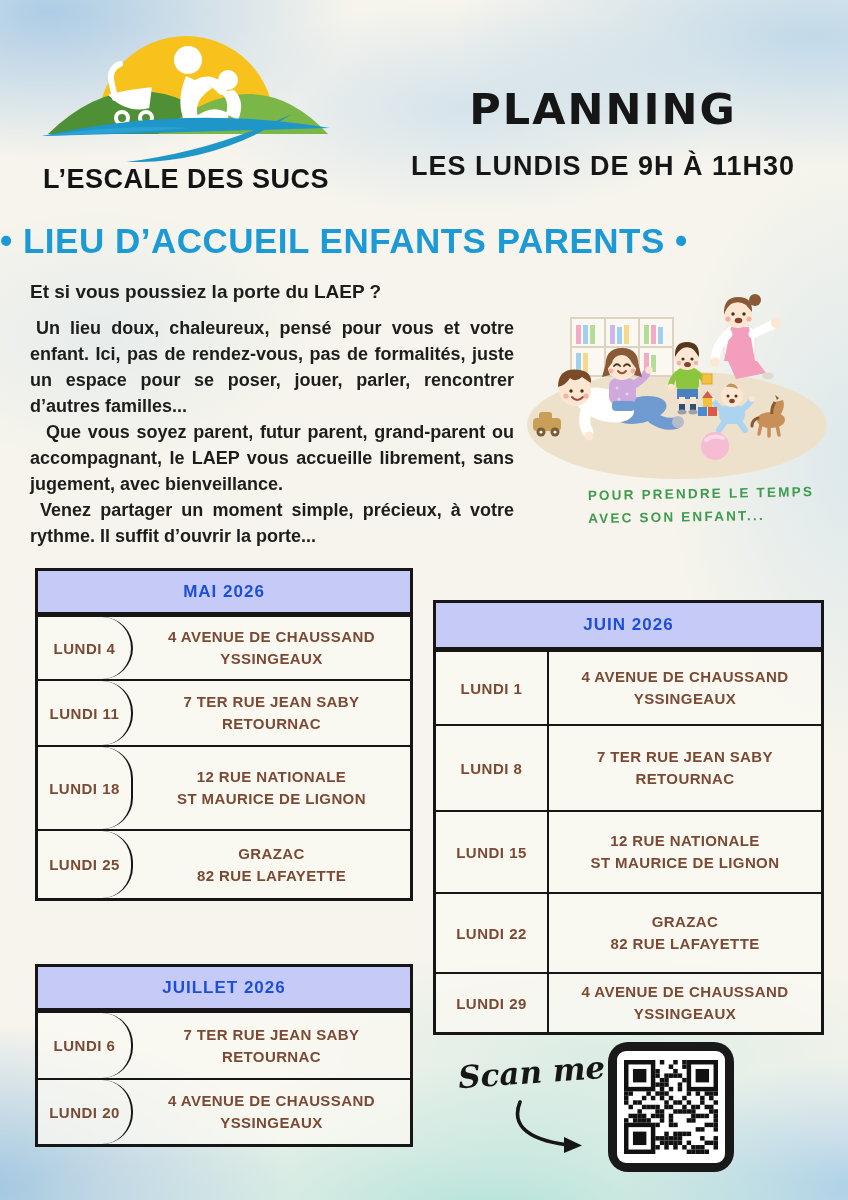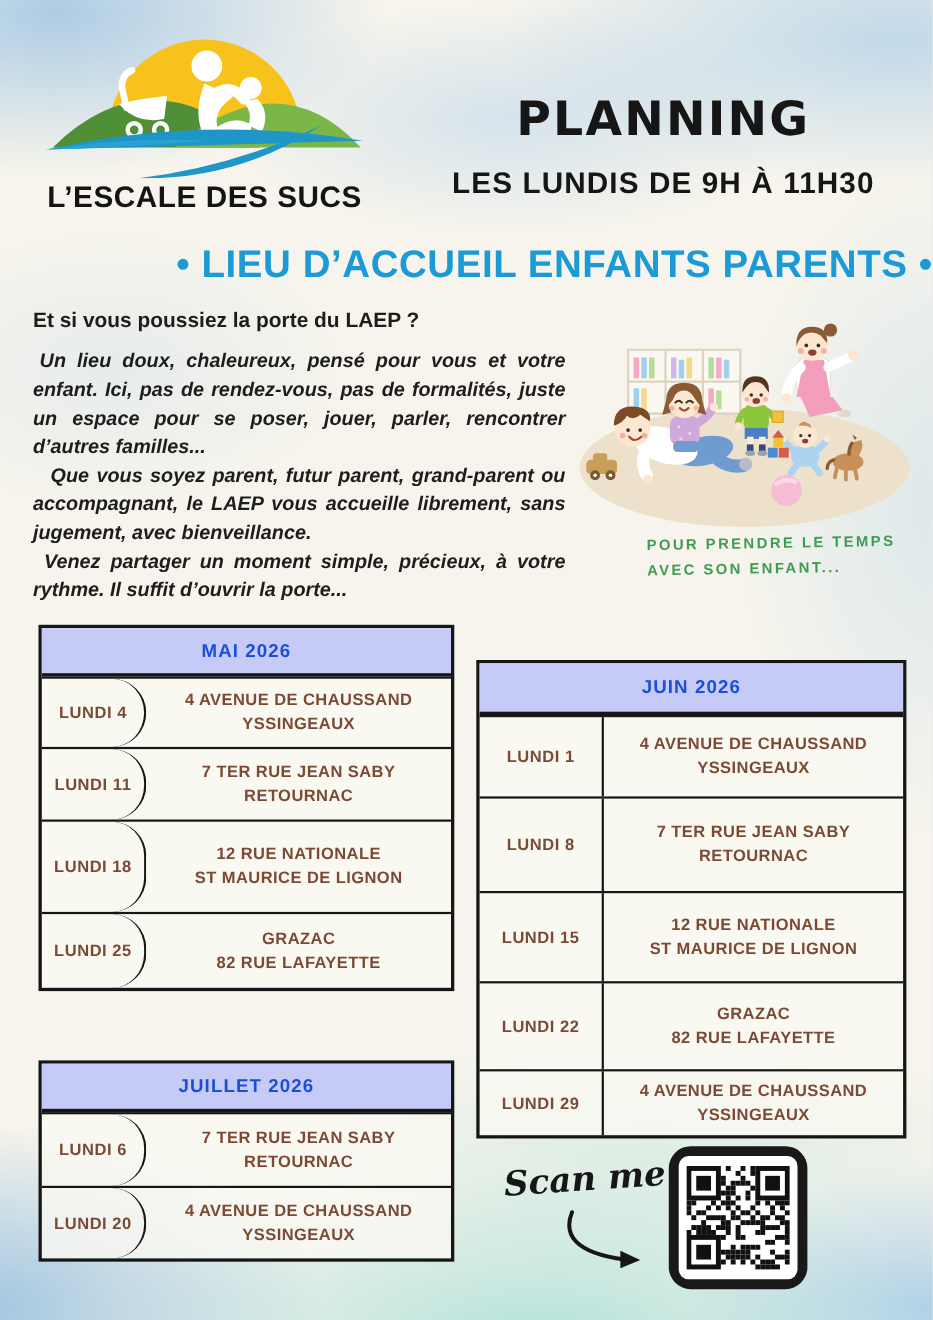--- a/index.html
+++ b/index.html
@@ -21,26 +21,26 @@
   }
   
   .logo { position:absolute; left:40px; top:12px; width:292px; }
   .logo svg { display:block; }
   .logo-text { margin-top:2px; text-align:center; font-weight:bold; font-size:27px;
                letter-spacing:.5px; color:#141414; }
   .title-block { position:absolute; left:385px; top:48px; width:436px; text-align:center;margin-top:36px; }
   .title-main { font-family:"DejaVu Sans", sans-serif; font-weight:bold; font-size:43px;
                 letter-spacing:2px; color:#161616; }
   .title-sub  { margin-top:17px; font-weight:bold; font-size:27px; letter-spacing:1px; color:#161616; }
-  .banner { position:absolute; left:0; top:221px; width:848px; text-align:right;
+  .banner { position:absolute; left:0; top:221px; width:848px; text-align:left;
             font-weight:bold; font-size:35px; letter-spacing:.5px; color:#1b9ad6; }
   
   .intro { position:absolute; left:30px; top:281px; width:484px; }
   .intro .q  { font-weight:bold; font-size:19px; margin-bottom:12px; }
-  .intro p.t { font-weight:bold; font-size:18px; line-height:26px; text-align:justify;font-style:italic; }
+  .intro p.t { font-weight:bold; font-size:18px; line-height:26px; text-align:justify; }
   .ind1 { text-indent:6px; } .ind2 { text-indent:16px; } .ind3 { text-indent:10px; }
   
   .illus { position:absolute; left:525px; top:268px; width:320px; height:215px; }
   .illus-caption { position:absolute; left:588px; top:482px; width:240px;
                    font-weight:bold; font-size:13.5px; line-height:23px; letter-spacing:2.2px;
                    color:#3f9b4f; transform:rotate(-1deg); }
   
   .sched { position:absolute; border:3px solid #161616; background:rgba(250,248,242,.78); }
   .sched .t-header { display:flex; align-items:center; justify-content:center;
                      background:#c5cbf6; border-bottom:3px solid #161616;

